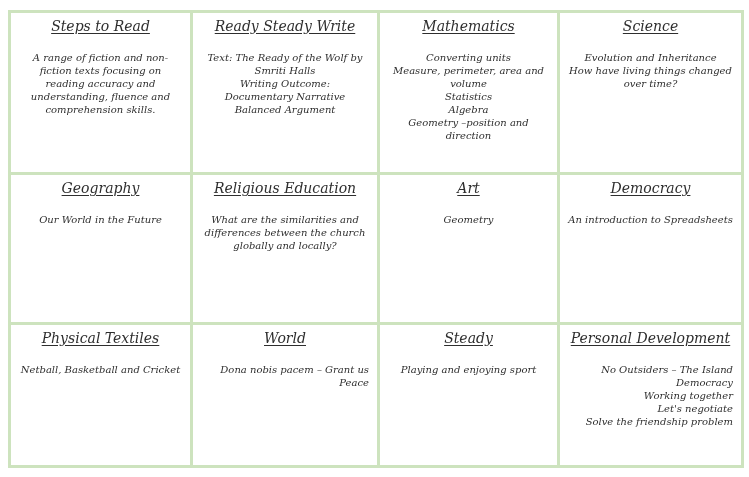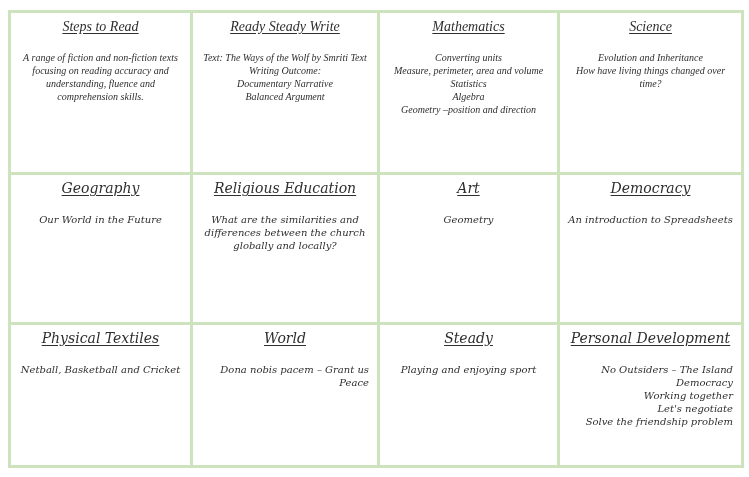--- a/index.html
+++ b/index.html
@@ -53,28 +53,28 @@
 
 <div class="page">
   <table class="curriculum">
     <colgroup>
       <col style="width:182px">
       <col style="width:187px">
       <col style="width:180px">
       <col style="width:184px">
     </colgroup>
     <tbody>
-        <tr style="height:162px;font-family:Liberation Serif, serif;">
+        <tr style="height:162px;">
       <td>
         <div class="cell-title">Steps to Read</div>
         <div class="cell-body">A range of fiction and non-fiction texts focusing on reading accuracy and understanding, fluence and comprehension skills.</div>
       </td>
       <td>
         <div class="cell-title">Ready Steady Write</div>
-        <div class="cell-body">Text: The Ways of the Wolf by Smriti Text
+        <div class="cell-body">Text: The Ready of the Wolf by Smriti Halls
 Writing Outcome:
 Documentary Narrative
 Balanced Argument</div>
       </td>
       <td>
         <div class="cell-title">Mathematics</div>
         <div class="cell-body">Converting units
 Measure, perimeter, area and volume
 Statistics
 Algebra

